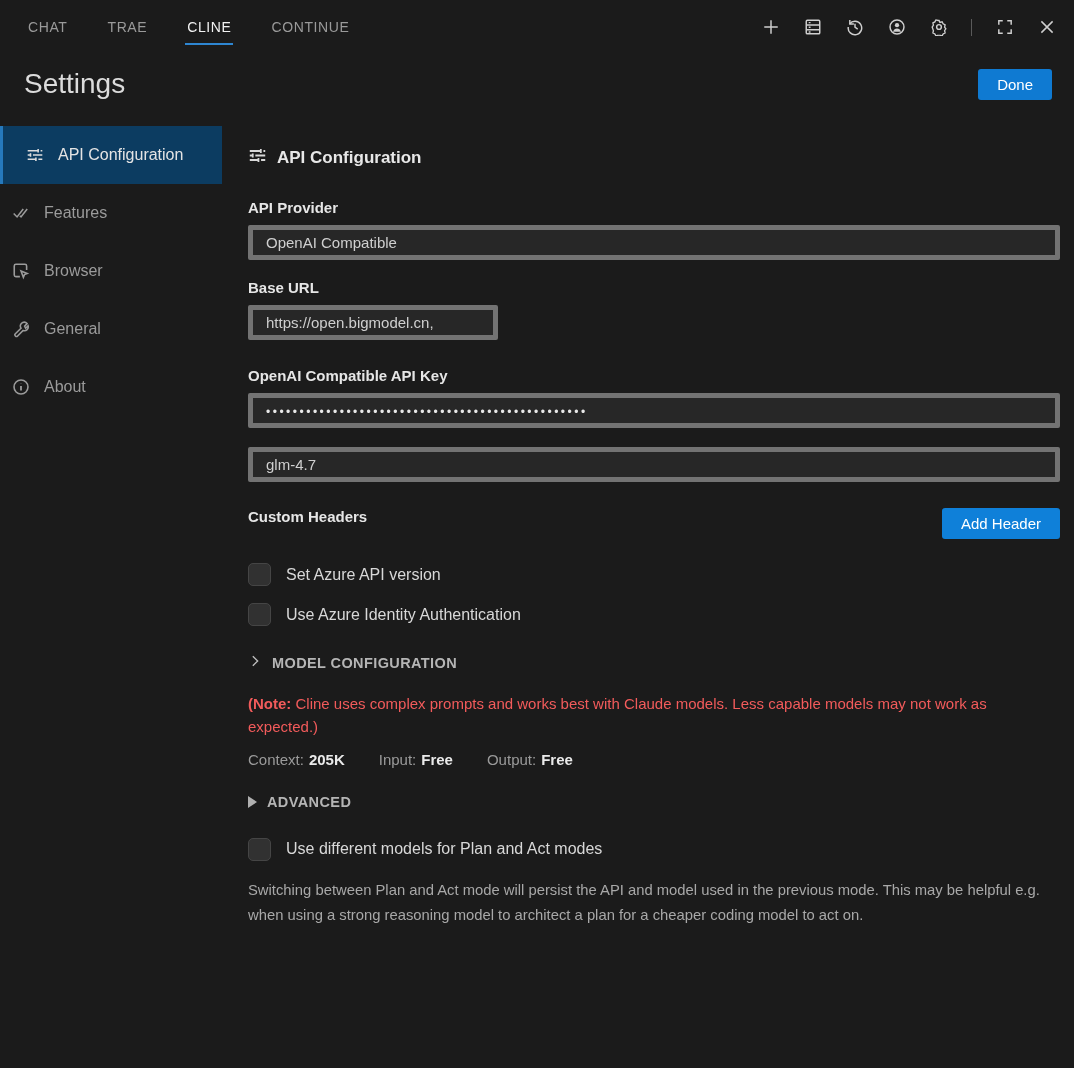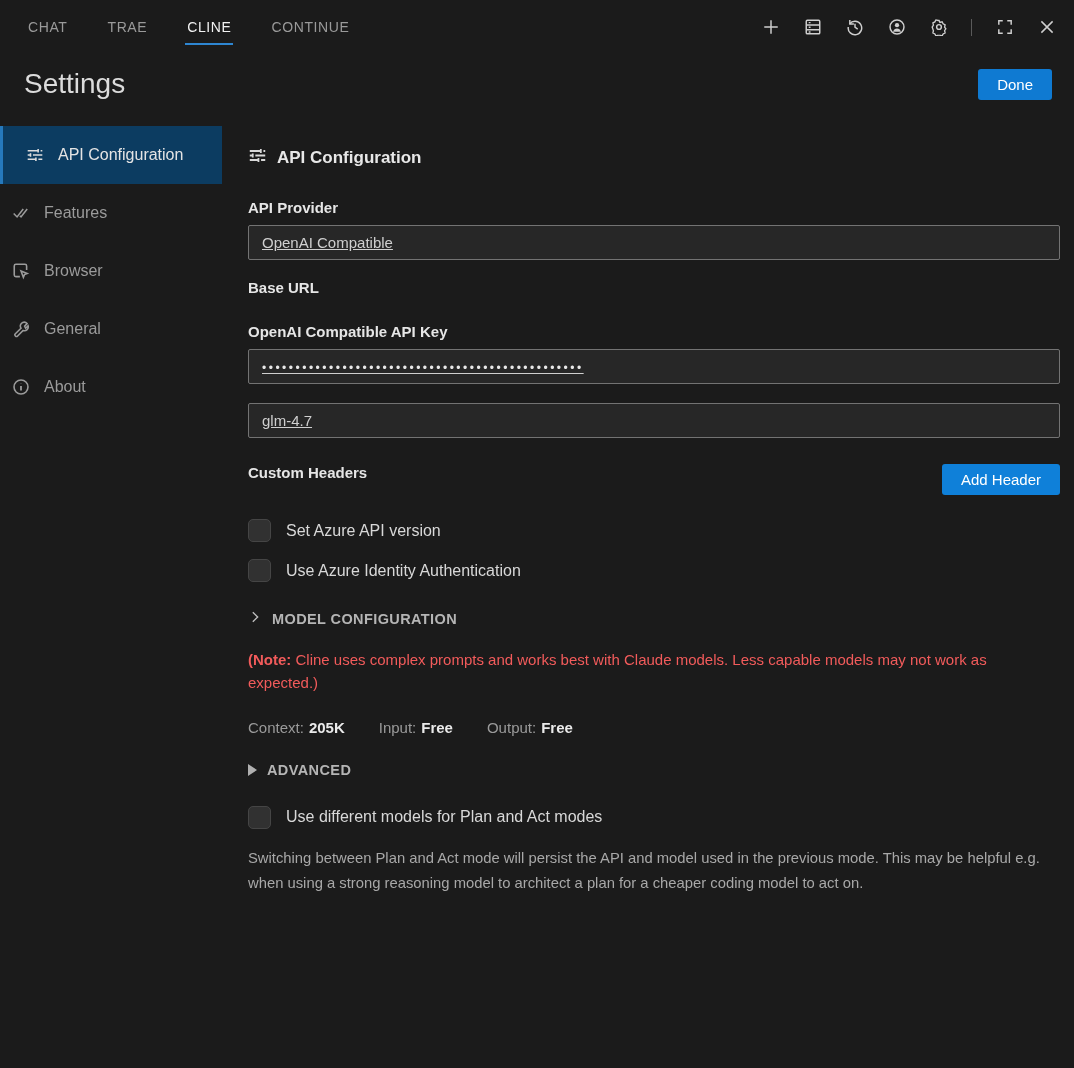--- a/index.html
+++ b/index.html
@@ -41,41 +41,41 @@
   .side-item.active svg { stroke: #dddddd; }
 
   
   .main { flex: 1; padding: 6px 14px 0 26px; }
   .section-header { display: flex; align-items: center; gap: 10px; margin: 14px 0 30px 0; }
   .section-header .sicon svg { width: 19px; height: 19px; stroke: #d8d8d8; fill: none; stroke-width: 1.5; }
   .section-title { font-size: 17px; font-weight: 700; color: #e8e8e8; }
 
   .field { margin-bottom: 19px; }
   .field-label { font-size: 15px; font-weight: 700; color: #e6e6e6; margin-bottom: 9px; }
-  .control { background: #272727; border: 1px solid #737373; border-radius: 2px;
+  .control { background: #272727; border: 5px solid #737373; border-radius: 2px;
          height: 35px; display: flex; align-items: center; padding: 0 13px;
-         font-size: 15px; color: #cfcfcf; width: 100%; text-decoration: underline; }
+         font-size: 15px; color: #cfcfcf; width: 100%; }
   .control.narrow { width: 250px; }
   .dots { font-size: 12px; letter-spacing: 2.5px; color: #e8e8e8; padding-top: 2px;
          overflow: hidden; white-space: nowrap; }
   .helper { font-size: 14.5px; color: #9d9d9d; line-height: 1.35; margin-top: -6px; margin-bottom: 22px; }
 
   .headers-row { display: flex; justify-content: space-between;
          margin: 26px 0 24px 0; }
 
   .checkbox-row { display: flex; align-items: center; gap: 15px; margin-bottom: 17px; }
   .checkbox { width: 23px; height: 23px; background: #313131; border: 1px solid #454545;
          border-radius: 5px; cursor: pointer; flex: 0 0 23px; }
   .checkbox-label { font-size: 16px; color: #d8d8d8; }
 
   .collapse-row { display: flex; align-items: center; gap: 10px; margin: 28px 0 20px 0; cursor: pointer; }
   .collapse-row .chev svg { width: 14px; height: 14px; stroke: #c0c0c0; fill: none; stroke-width: 1.6; }
   .collapse-label { font-size: 14.5px; font-weight: 700; color: #b5b5b5; letter-spacing: 0.4px; }
 
-  .note { font-size: 15px; color: #f25b5b; line-height: 1.55; margin-bottom: 24px; max-width: 815px; }
+  .note { font-size: 15px; color: #f25b5b; line-height: 1.55; margin-bottom: 12px; max-width: 815px; }
   .note b { font-weight: 700; }
 
   .model-info { display: flex; gap: 34px; margin-bottom: 26px; }
   .mi-pair { font-size: 15px; color: #9a9a9a; }
   .mi-pair b { color: #eaeaea; font-weight: 700; margin-left: 5px; }
 
   .advanced-row { display: flex; align-items: center; gap: 10px; margin: 6px 0 28px 0; cursor: pointer; }
   .tri { width: 0; height: 0; border-top: 6px solid transparent; border-bottom: 6px solid transparent;
          border-left: 9px solid #b0b0b0; }
 
@@ -199,20 +199,21 @@
       <span class="section-title">API Configuration</span>
     </div>
 
     <div class="field">
       <div class="field-label">API Provider</div>
       <div class="control">OpenAI Compatible</div>
     </div>
 
     <div class="field">
       <div class="field-label">Base URL</div>
+      <div class="control narrow">https://open.bigmodel.cn,</div>
     </div>
 
     <div class="field" style="margin-top:27px;">
       <div class="field-label">OpenAI Compatible API Key</div>
       <div class="control">
         <span class="dots">••••••••••••••••••••••••••••••••••••••••••••••••</span>
       </div>
     </div>
 
     <div class="field">

